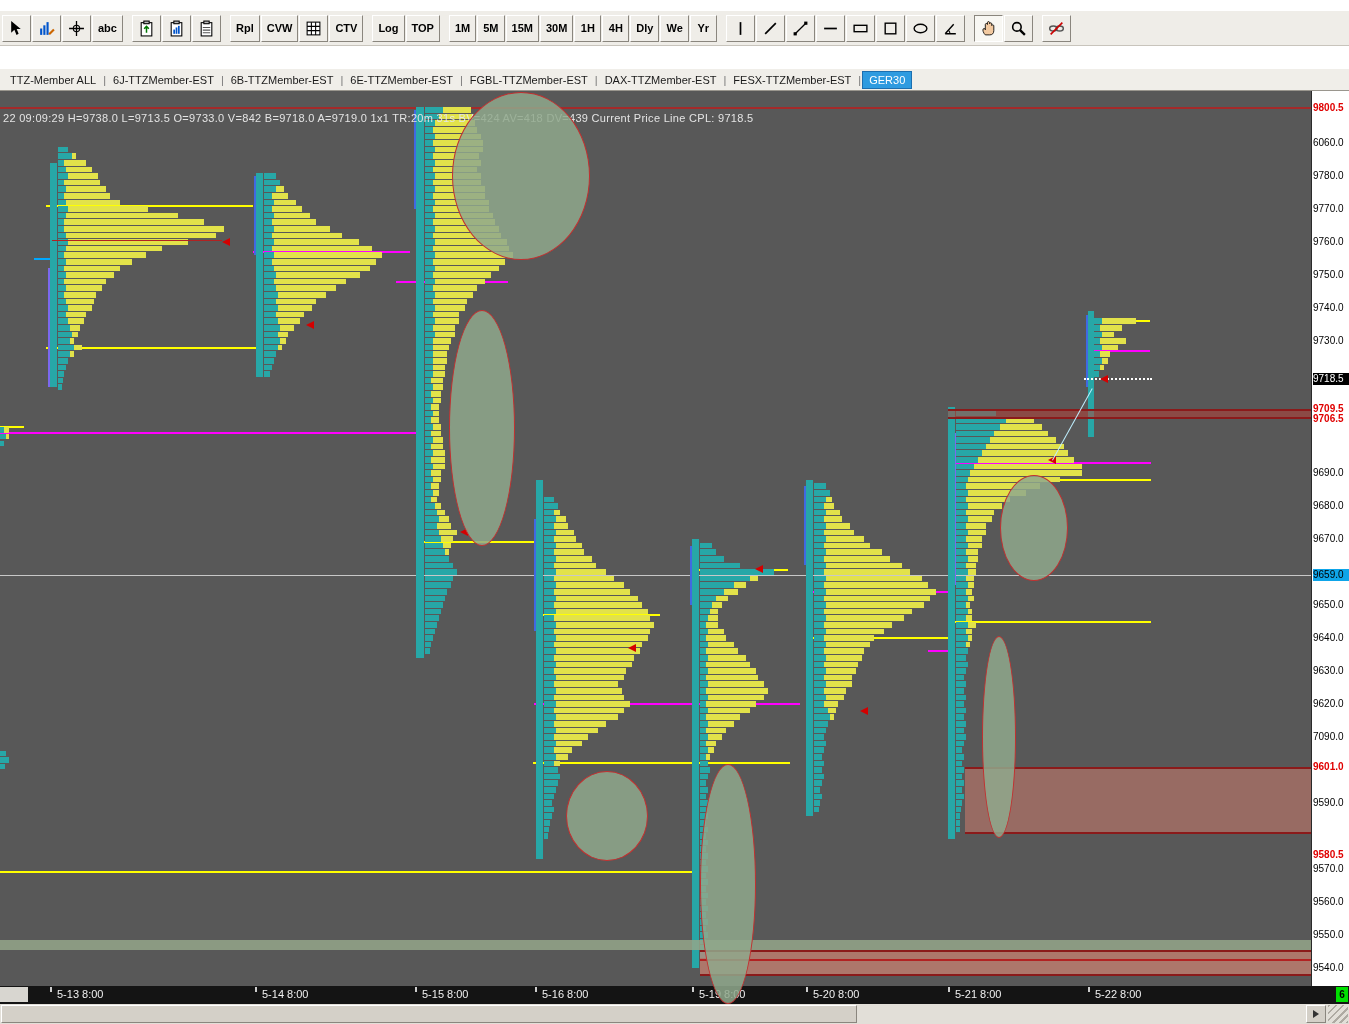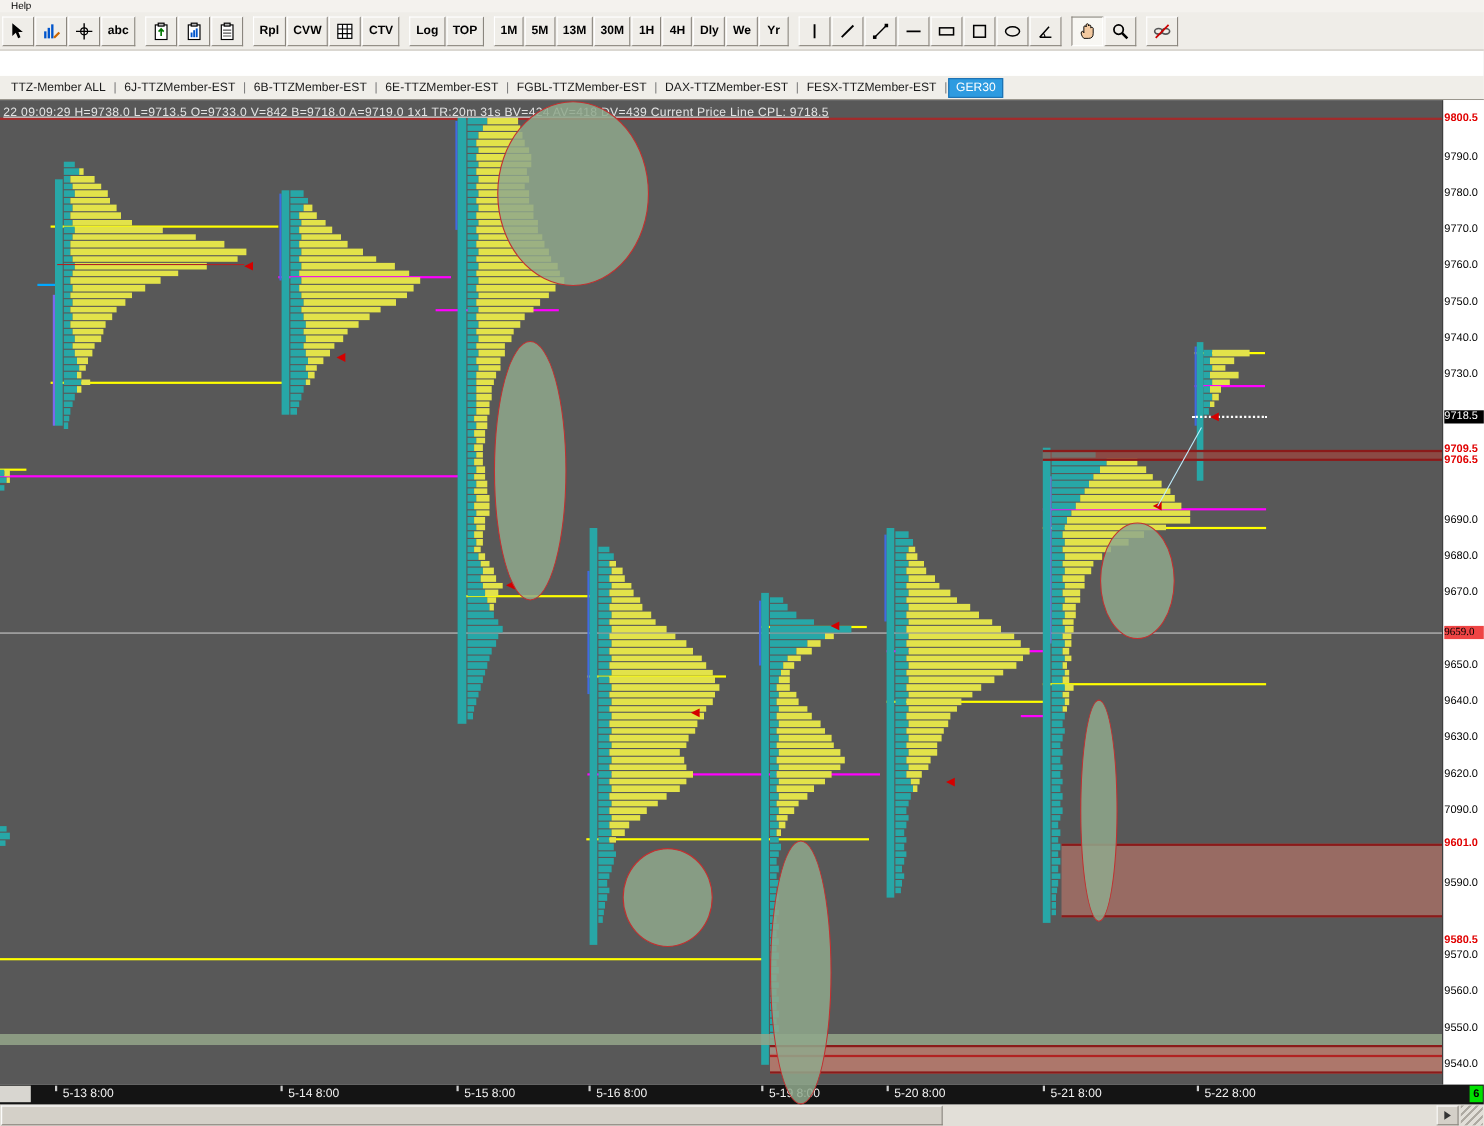--- a/index.html
+++ b/index.html
@@ -25,38 +25,38 @@
           font-size:11px; font-weight:bold; color:#000; padding:2px 8px; }
 
   #tabbar { position:absolute; top:69px; left:0; right:0; height:22px; background:#F0EEE9;
             display:flex; align-items:center; font-size:11px; border-bottom:1px solid #9A968E; padding-left:4px; }
   .tab { padding:2px 6px; color:#1a1a1a; white-space:nowrap; }
   .tab.active { background:#2E9BE0; color:#FFF; border:1px solid #1C6FB0; }
   .tab-sep { color:#777; padding:0 1px; }
 
   #chart-area { position:absolute; top:91px; left:0; width:1311px; height:895px;
                 background:#585858; overflow:hidden; }
-  #info-line { position:absolute; left:3px; top:5px; z-index:30; font-size:11px;
-               color:#E4E4E4; white-space:nowrap; letter-spacing:0.3px;text-decoration:underline; }
+  #info-line { position:absolute; left:3px; top:21px; z-index:30; font-size:11px;
+               color:#E4E4E4; white-space:nowrap; letter-spacing:0.3px; }
   #gap-box { position:absolute; z-index:25; background:linear-gradient(#2FB6D2,#1593B0);
              border:2px solid #0A7A96; color:#FFE400; font-size:15px; font-weight:bold;
              display:flex; align-items:center; justify-content:center;
              text-shadow:1px 1px 1px #06353F; letter-spacing:0.5px; }
   .tpo { position:absolute; }
   .mp-ellipse { position:absolute; border-radius:50%;
                 background:rgba(143,168,140,0.85); border:1px solid #C23030; }
   #ellipse-layer { position:absolute; top:91px; left:0; width:1349px; height:933px;
                    pointer-events:none; z-index:40; }
 
   #price-axis { position:absolute; top:91px; left:1311px; width:38px; height:895px;
                 background:#FFFFFF; border-left:1px solid #2A2A2A; z-index:20; }
   .ax-label { position:absolute; left:1px; width:36px; font-size:10px; line-height:12px; color:#000; }
   .ax-label.red { color:#E00000; font-weight:bold; }
   .ax-label.last { background:#000; color:#FFF; }
-  .ax-label.settlement { background:#ef4444; color:#000;font-family:Liberation Serif, serif; }
+  .ax-label.settlement { background:#0ea5e9; color:#000; }
 
   #time-axis { position:absolute; top:986px; left:0; width:1349px; height:18px;
                background:#141414; z-index:20; }
   .time-label { position:absolute; top:2px; font-size:11px; color:#F0F0F0; white-space:nowrap; }
   #ta-partial { position:absolute; left:0; top:1px; width:28px; height:15px; background:#D8D6D0; }
   #ta-count { position:absolute; left:1336px; top:1px; width:12px; height:15px; background:#00E000;
               color:#000; font-size:10px; font-weight:bold; text-align:center; line-height:15px; }
 
   #scrollbar { position:absolute; top:1004px; left:0; width:1349px; height:20px; background:#E2DFD8; }
   #sb-thumb { position:absolute; left:1px; top:1px; width:856px; height:18px; background:#D4D0C8;
@@ -68,23 +68,20 @@
                  border-left:6px solid #333; }
   #sb-grip { position:absolute; left:1328px; top:1px; width:20px; height:18px;
              background:repeating-linear-gradient(135deg,#AEAAA2 0 2px,#E2DFD8 2px 5px); }
   .poc-marker { position:absolute; width:0; height:0; border-top:4px solid transparent;
                 border-bottom:4px solid transparent; border-right:8px solid #D40000; }
 </style>
 </head>
 <body>
 
 <div id="app">
-  <div id="menubar">
-    <span class="menu-item">Help</span>
-  </div>
 
   <div id="toolbar">
       <button type="button" class="tbtn">
         <span class="icn">
           <svg viewBox="0 0 16 16">
             <path d="M3 1 L3 12 L6 9.2 L8 14 L10 13 L8.2 8.5 L12 8.5 Z" fill="#000"></path>
           </svg>
         </span>
       </button>
       <button type="button" class="tbtn">
@@ -147,21 +144,21 @@
           </svg>
         </span>
       </button>
       <button type="button" class="tbtn">CTV</button>
       <span class="tb-sep"></span>
       <button type="button" class="tbtn">Log</button>
       <button type="button" class="tbtn">TOP</button>
       <span class="tb-sep"></span>
       <button type="button" class="tbtn">1M</button>
       <button type="button" class="tbtn">5M</button>
-      <button type="button" class="tbtn">13M</button>
+      <button type="button" class="tbtn">15M</button>
       <button type="button" class="tbtn">30M</button>
       <button type="button" class="tbtn">1H</button>
       <button type="button" class="tbtn">4H</button>
       <button type="button" class="tbtn">Dly</button>
       <button type="button" class="tbtn">We</button>
       <button type="button" class="tbtn">Yr</button>
       <span class="tb-sep"></span>
       <button type="button" class="tbtn">
         <span class="icn">
           <svg viewBox="0 0 16 16">
@@ -985,21 +982,21 @@
       <div class="poc-marker" style="left: 306px; top: 229.5px;"></div>
       <div class="poc-marker" style="left: 460px; top: 437.4px;"></div>
       <div class="poc-marker" style="left: 628px; top: 552.9px;"></div>
       <div class="poc-marker" style="left: 755px; top: 473.7px;"></div>
       <div class="poc-marker" style="left: 860px; top: 615.6px;"></div>
       <div class="poc-marker" style="left: 1048px; top: 364.8px;"></div>
       <div class="poc-marker" style="left: 1100px; top: 283.95px;"></div>
     </div>
 
   <div id="price-axis">
-      <div class="ax-label" style="top: 46px;">9790.0</div>
+      <div class="ax-label" style="top: 46px;">6060.0</div>
       <div class="ax-label" style="top: 79px;">9780.0</div>
       <div class="ax-label" style="top: 112px;">9770.0</div>
       <div class="ax-label" style="top: 145px;">9760.0</div>
       <div class="ax-label" style="top: 178px;">9750.0</div>
       <div class="ax-label" style="top: 211px;">9740.0</div>
       <div class="ax-label" style="top: 244px;">9730.0</div>
       <div class="ax-label" style="top: 376px;">9690.0</div>
       <div class="ax-label" style="top: 409px;">9680.0</div>
       <div class="ax-label" style="top: 442px;">9670.0</div>
       <div class="ax-label" style="top: 508px;">9650.0</div>

